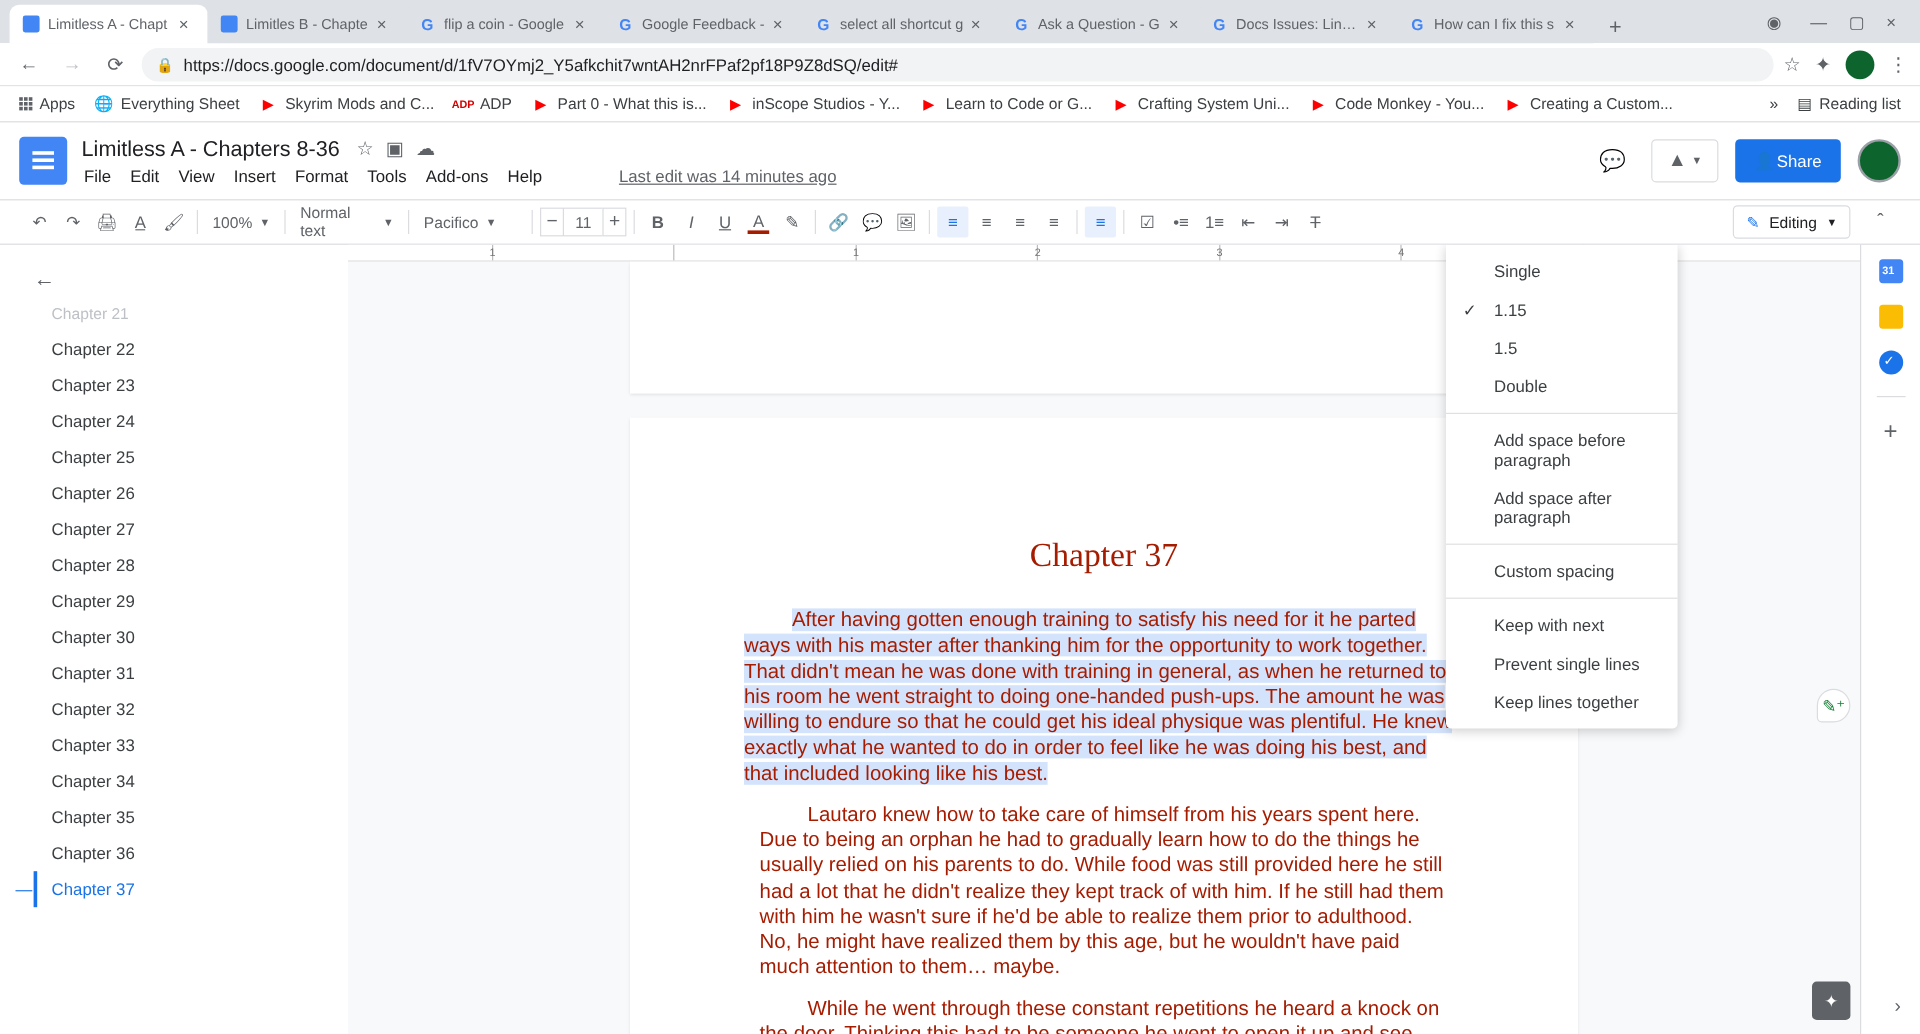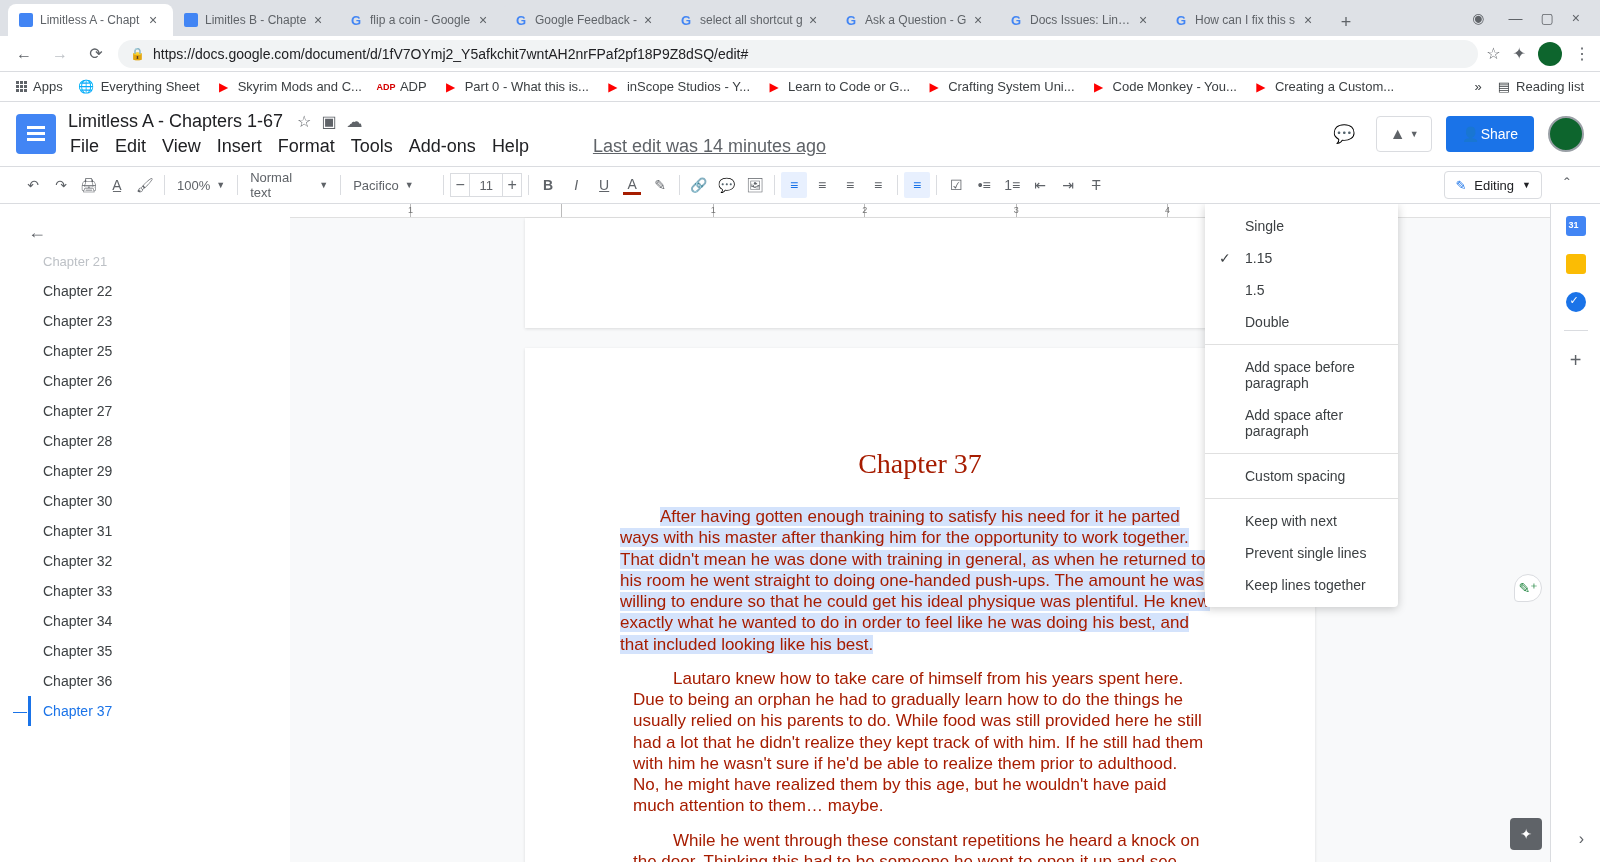--- a/index.html
+++ b/index.html
@@ -32,21 +32,21 @@
 
 
 .docs-header { height: 64px; display: flex; align-items: center; padding: 0 16px; gap: 8px; }
 .docs-logo { width: 40px; height: 40px; background: #4285f4; border-radius: 4px; display: flex; align-items: center; justify-content: center; position: relative; }
 .docs-logo::after { content: ""; position: absolute; width: 18px; height: 3px; background: #fff; top: 12px; box-shadow: 0 6px 0 #fff, 0 12px 0 #fff; }
 .title-area { display: flex; flex-direction: column; }
 .title-row { display: flex; align-items: center; gap: 10px; }
 .doc-title { font-size: 18px; color: #202124; padding: 2px 4px; }
 .title-icons { display: flex; gap: 10px; color: #5f6368; }
 .title-icons span { font-size: 16px; }
-.menu-row { display: flex; gap: 4px; font-size: 18px; color: #202124; }
+.menu-row { display: flex; gap: 4px; font-size: 14px; color: #202124; }
 .menu-item { padding: 2px 6px; }
 .last-edit { color: #5f6368; text-decoration: underline; padding: 2px 6px; margin-left: 48px; }
 .header-right { margin-left: auto; display: flex; align-items: center; gap: 14px; }
 .comment-ico { width: 36px; height: 36px; border: none; display: flex; align-items: center; justify-content: center; color: #5f6368; font-size:18px; }
 .present-btn { width: 56px; height: 36px; border: 1px solid #dadce0; border-radius: 4px; display: flex; align-items: center; justify-content: center; gap: 4px; color: #5f6368; }
 .share-btn { height: 36px; background: #1a73e8; color: #fff; border-radius: 4px; padding: 0 16px; display: flex; align-items: center; gap: 1px; font-size: 14px; font-weight: 500; }
 .avatar-lg { width: 36px; height: 36px; border-radius: 50%; background: #0d652d; border: 2px solid #9aa0a6; }
 
 
 .toolbar { height: 38px; border-top: 1px solid #dadce0; border-bottom: 1px solid #dadce0; display: flex; align-items: center; padding: 0 20px; gap: 2px; color: #5f6368; position: relative; }
@@ -258,21 +258,21 @@
         <span>▤</span>
         <span>Reading list</span>
       </div>
   </div>
 </div>
 
 <div class="docs-header">
   <div class="docs-logo"></div>
   <div class="title-area">
     <div class="title-row">
-      <span class="doc-title">Limitless A - Chapters 1-67</span>
+      <span class="doc-title">Limitless A - Chapters 8-36</span>
       <div class="title-icons">
         <span>☆</span>
         <span>▣</span>
         <span>☁</span>
       </div>
     </div>
     <div class="menu-row">
       <span class="menu-item">File</span>
       <span class="menu-item">Edit</span>
       <span class="menu-item">View</span>
@@ -370,20 +370,21 @@
   <div class="collapse-btn">ˆ</div>
 </div>
 
 <div class="main">
   <div class="outline">
     <div class="outline-back">←</div>
     <div class="outline-list">
       <div class="outline-item dim">Chapter 21</div>
       <div class="outline-item">Chapter 22</div>
       <div class="outline-item">Chapter 23</div>
+      <div class="outline-item">Chapter 24</div>
       <div class="outline-item">Chapter 25</div>
       <div class="outline-item">Chapter 26</div>
       <div class="outline-item">Chapter 27</div>
       <div class="outline-item">Chapter 28</div>
       <div class="outline-item">Chapter 29</div>
       <div class="outline-item">Chapter 30</div>
       <div class="outline-item">Chapter 31</div>
       <div class="outline-item">Chapter 32</div>
       <div class="outline-item">Chapter 33</div>
       <div class="outline-item">Chapter 34</div>

